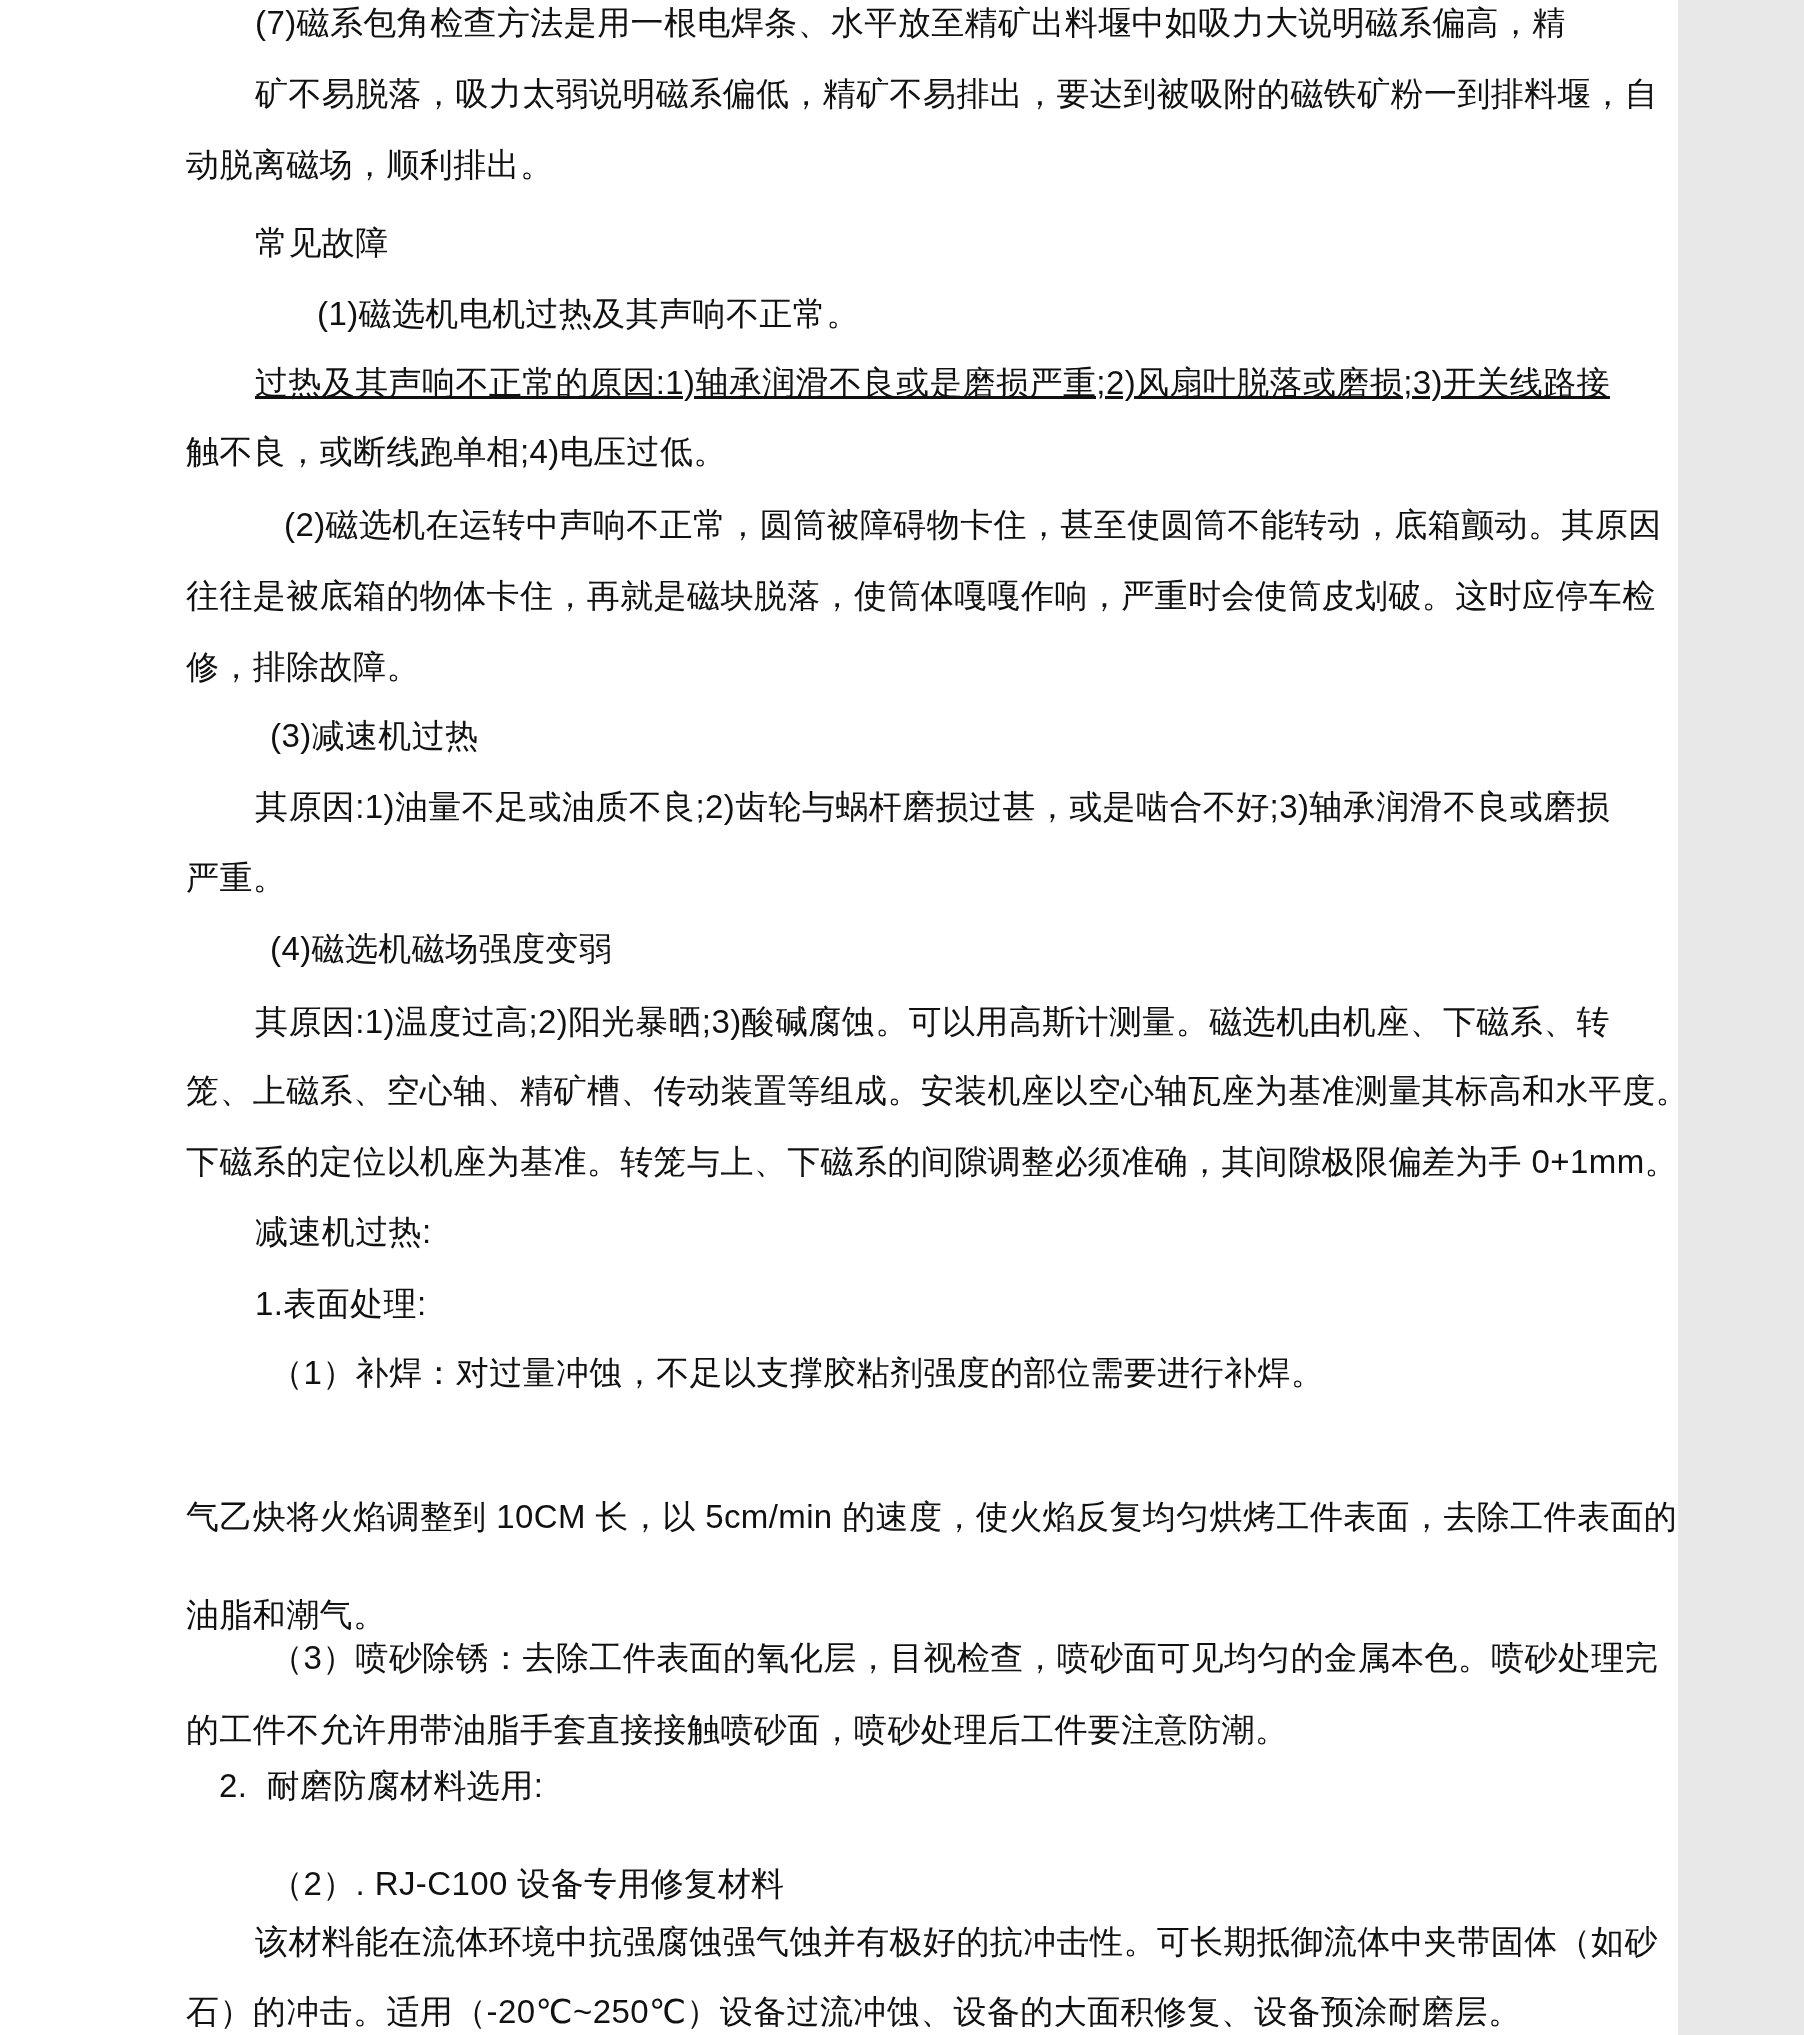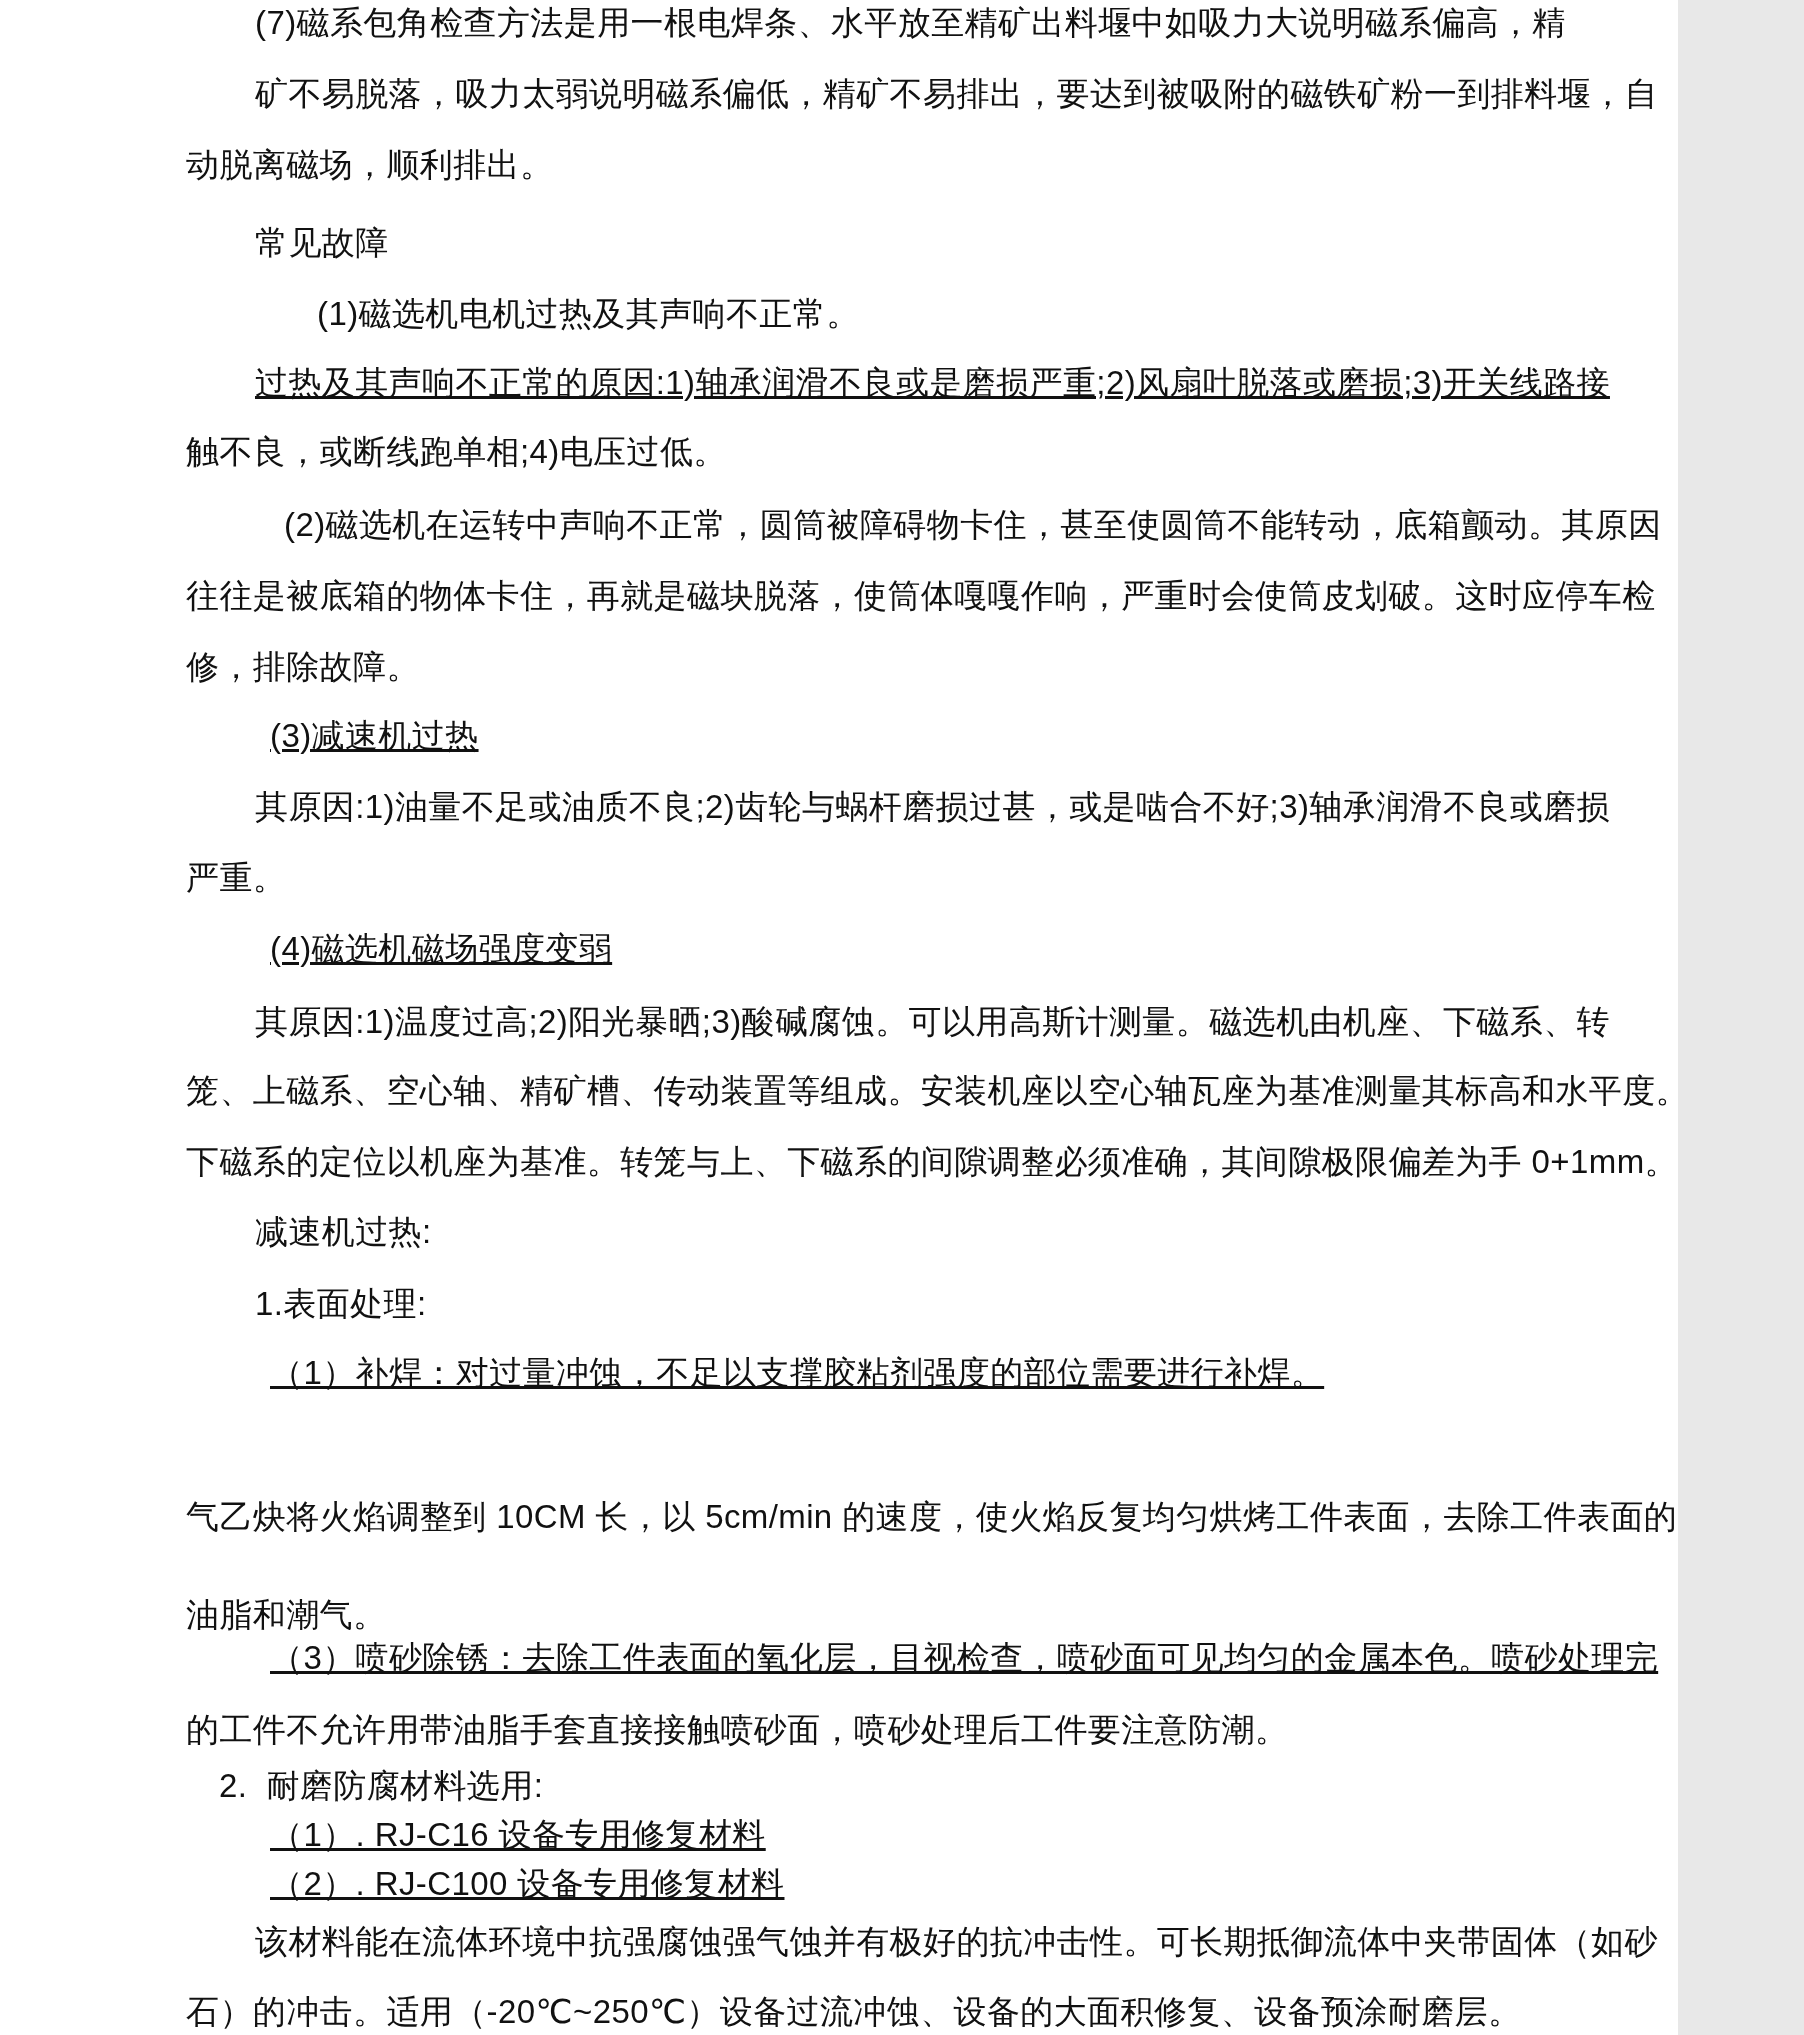--- a/index.html
+++ b/index.html
@@ -29,21 +29,21 @@
     line-height: 38px;
     color: #111111;
     letter-spacing: 0.4px;
     white-space: pre;
     font-weight: 500;
   }
   
   .ind-0 { padding-left: 0; }
   .ind-1 { padding-left: 33px; }
   .ind-2 { padding-left: 69px; }
-  .ind-3 { padding-left: 84px; text-decoration: underline; }
+  .ind-3 { padding-left: 84px; }
   .ind-4 { padding-left: 98px; }
   .ind-5 { padding-left: 131px; }
 </style>
 </head>
 <body>
 
 <div class="page">
   <div class="text-layer" id="text-layer">
       <div class="text-line ind-2" style="top: 3.6px;">(7)磁系包角检查方法是用一根电焊条、水平放至精矿出料堰中如吸力大说明磁系偏高，精</div>
       <div class="text-line ind-2" style="top: 75px;">矿不易脱落，吸力太弱说明磁系偏低，精矿不易排出，要达到被吸附的磁铁矿粉一到排料堰，自</div>
@@ -63,19 +63,18 @@
       <div class="text-line ind-0" style="top: 1072px;">笼、上磁系、空心轴、精矿槽、传动装置等组成。安装机座以空心轴瓦座为基准测量其标高和水平度。</div>
       <div class="text-line ind-0" style="top: 1143px;">下磁系的定位以机座为基准。转笼与上、下磁系的间隙调整必须准确，其间隙极限偏差为手 0+1mm。</div>
       <div class="text-line ind-2" style="top: 1213px;">减速机过热:</div>
       <div class="text-line ind-2" style="top: 1285px;">1.表面处理:</div>
       <div class="text-line ind-3" style="top: 1354px;">（1）补焊：对过量冲蚀，不足以支撑胶粘剂强度的部位需要进行补焊。</div>
       <div class="text-line ind-0" style="top: 1498px;">气乙炔将火焰调整到 10CM 长，以 5cm/min 的速度，使火焰反复均匀烘烤工件表面，去除工件表面的</div>
       <div class="text-line ind-0" style="top: 1596px;">油脂和潮气。</div>
       <div class="text-line ind-3" style="top: 1639px;">（3）喷砂除锈：去除工件表面的氧化层，目视检查，喷砂面可见均匀的金属本色。喷砂处理完</div>
       <div class="text-line ind-0" style="top: 1711px;">的工件不允许用带油脂手套直接接触喷砂面，喷砂处理后工件要注意防潮。</div>
       <div class="text-line ind-1" style="top: 1767px;">2.  耐磨防腐材料选用:</div>
-      <div class="text-line ind-3" style="top: 1816px;">（1）. RJ-C16 设备专用修复材料</div>
       <div class="text-line ind-3" style="top: 1865px;">（2）. RJ-C100 设备专用修复材料</div>
       <div class="text-line ind-2" style="top: 1923px;">该材料能在流体环境中抗强腐蚀强气蚀并有极好的抗冲击性。可长期抵御流体中夹带固体（如砂</div>
       <div class="text-line ind-0" style="top: 1993px;">石）的冲击。适用（-20℃~250℃）设备过流冲蚀、设备的大面积修复、设备预涂耐磨层。</div>
     </div>
 </div>
 
 
 </body></html>

